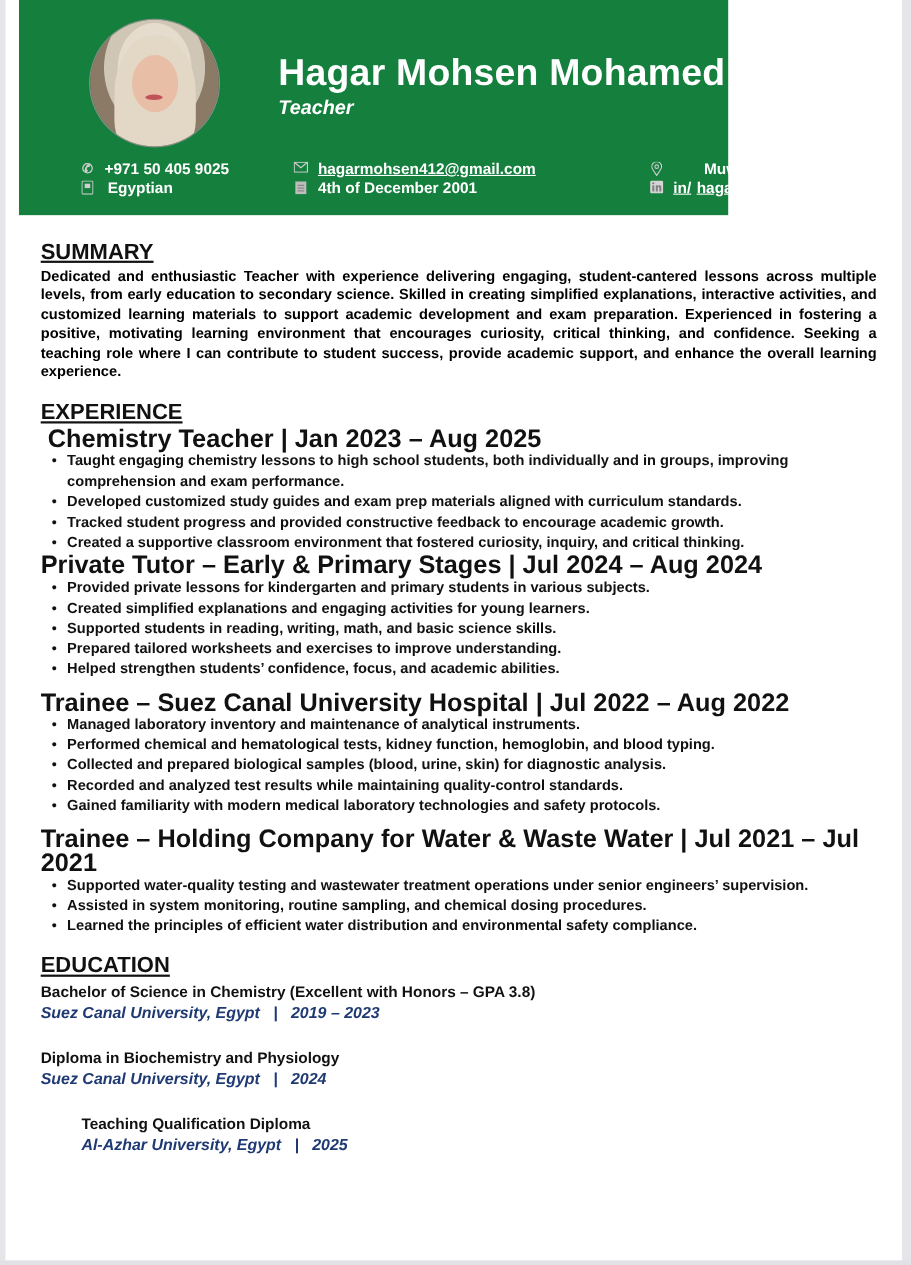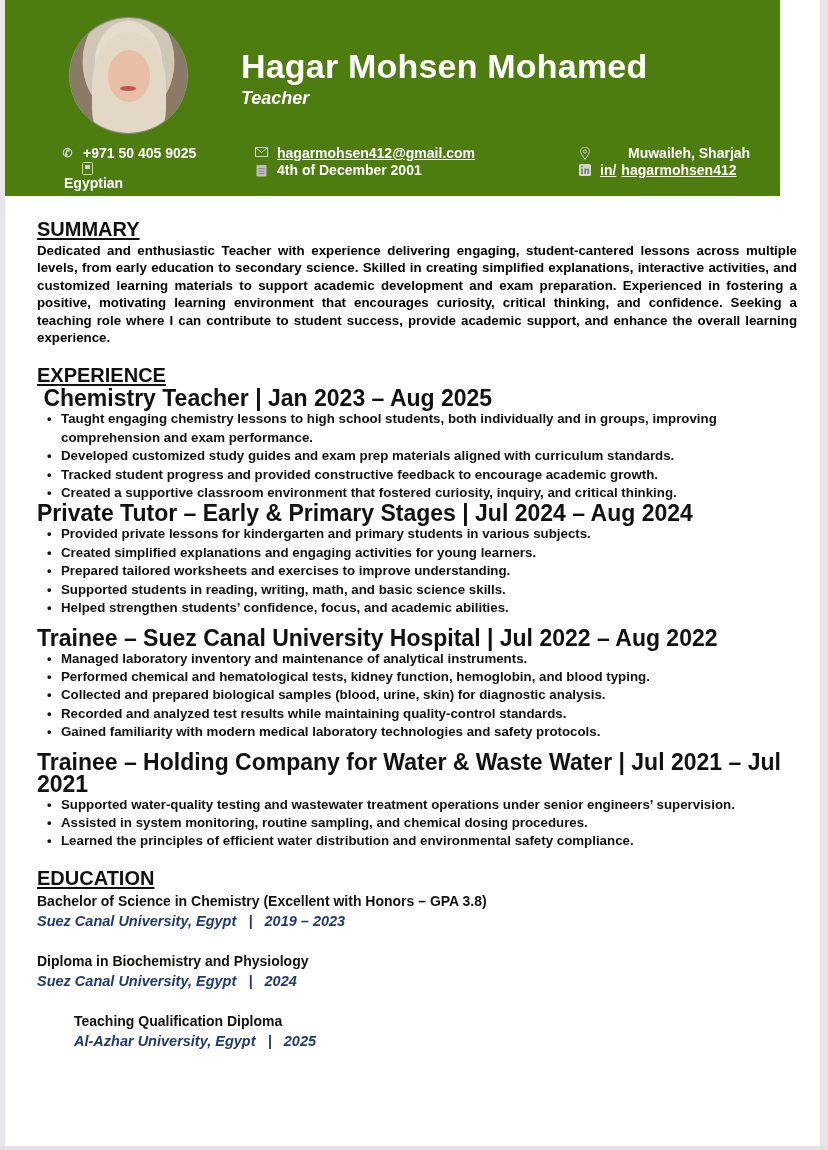--- a/index.html
+++ b/index.html
@@ -6,22 +6,22 @@
     html, body { width: 828px; height: 1150px; background: #e6e6ea; overflow: hidden; }
     body { font-family: "Liberation Sans", sans-serif; color: #111; position: relative; }
 
     .page {
       position: absolute; left: 5px; top: 0; width: 815px; height: 1146px;
       background: #ffffff;
     }
 
     
     .header {
-      position: absolute; left: 0; top: 0; width: 775px; height: 196px;
-      background: #4d7c0f;
+      position: absolute; left: 12px; top: 0; width: 645px; height: 196px;
+      background: #15803d;
       clip-path: polygon(0 0, 788px 0, 815px 27px, 815px 196px, 0 196px);
     }
     .fold {
       position: absolute; left: 788px; top: 0; width: 27px; height: 27px;
       background: #ffffff;
       clip-path: polygon(0 0, 100% 0, 100% 100%);
     }
     .photo {
       position: absolute; left: 65px; top: 18px; width: 117px; height: 115px;
       border-radius: 50%;
@@ -105,21 +105,21 @@
       <div class="lips"></div>
     </div>
 
     <div class="name">Hagar Mohsen Mohamed</div>
     <div class="title">Teacher</div>
 
     <div class="contact-item" style="left:56px; top:145px;">
       <span class="ic">✆</span>
       <span>+971 50 405 9025</span>
     </div>
-    <div class="contact-item" style="left:56px; top:162px;flex-direction:column;">
+    <div class="contact-item" style="left:56px; top:162px;">
       <span class="ic">
         <svg width="11" height="13" viewBox="0 0 11 13">
             <rect x="0.5" y="0.5" width="10" height="12" rx="1" fill="none" stroke="#cfcfcf"></rect>
             <rect x="3" y="3" width="5" height="4" fill="#cfcfcf"></rect>
           </svg>
       </span>
       <span style="margin-left:3px;">Egyptian</span>
     </div>
 
     <div class="contact-item" style="left:250px; top:145px;">
@@ -186,22 +186,22 @@
           <li>Tracked student progress and provided constructive feedback to encourage academic growth.</li>
           <li>Created a supportive classroom environment that fostered curiosity, inquiry, and critical thinking.</li>
         </ul>
       </div>
 
       <div style="margin-top:0;">
         <div class="job-title">Private Tutor – Early &amp; Primary Stages | Jul 2024 – Aug 2024</div>
         <ul class="bullets">
           <li>Provided private lessons for kindergarten and primary students in various subjects.</li>
           <li>Created simplified explanations and engaging activities for young learners.</li>
+          <li>Supported students in reading, writing, math, and basic science skills.</li>
           <li>Prepared tailored worksheets and exercises to improve understanding.</li>
-          <li>Supported students in reading, writing, math, and basic science skills.</li>
           <li>Helped strengthen students’ confidence, focus, and academic abilities.</li>
         </ul>
       </div>
 
       <div style="margin-top:9px;">
         <div class="job-title">Trainee – Suez Canal University Hospital | Jul 2022 – Aug 2022</div>
         <ul class="bullets">
           <li>Managed laboratory inventory and maintenance of analytical instruments.</li>
           <li>Performed chemical and hematological tests, kidney function, hemoglobin, and blood typing.</li>
           <li>Collected and prepared biological samples (blood, urine, skin) for diagnostic analysis.</li>

